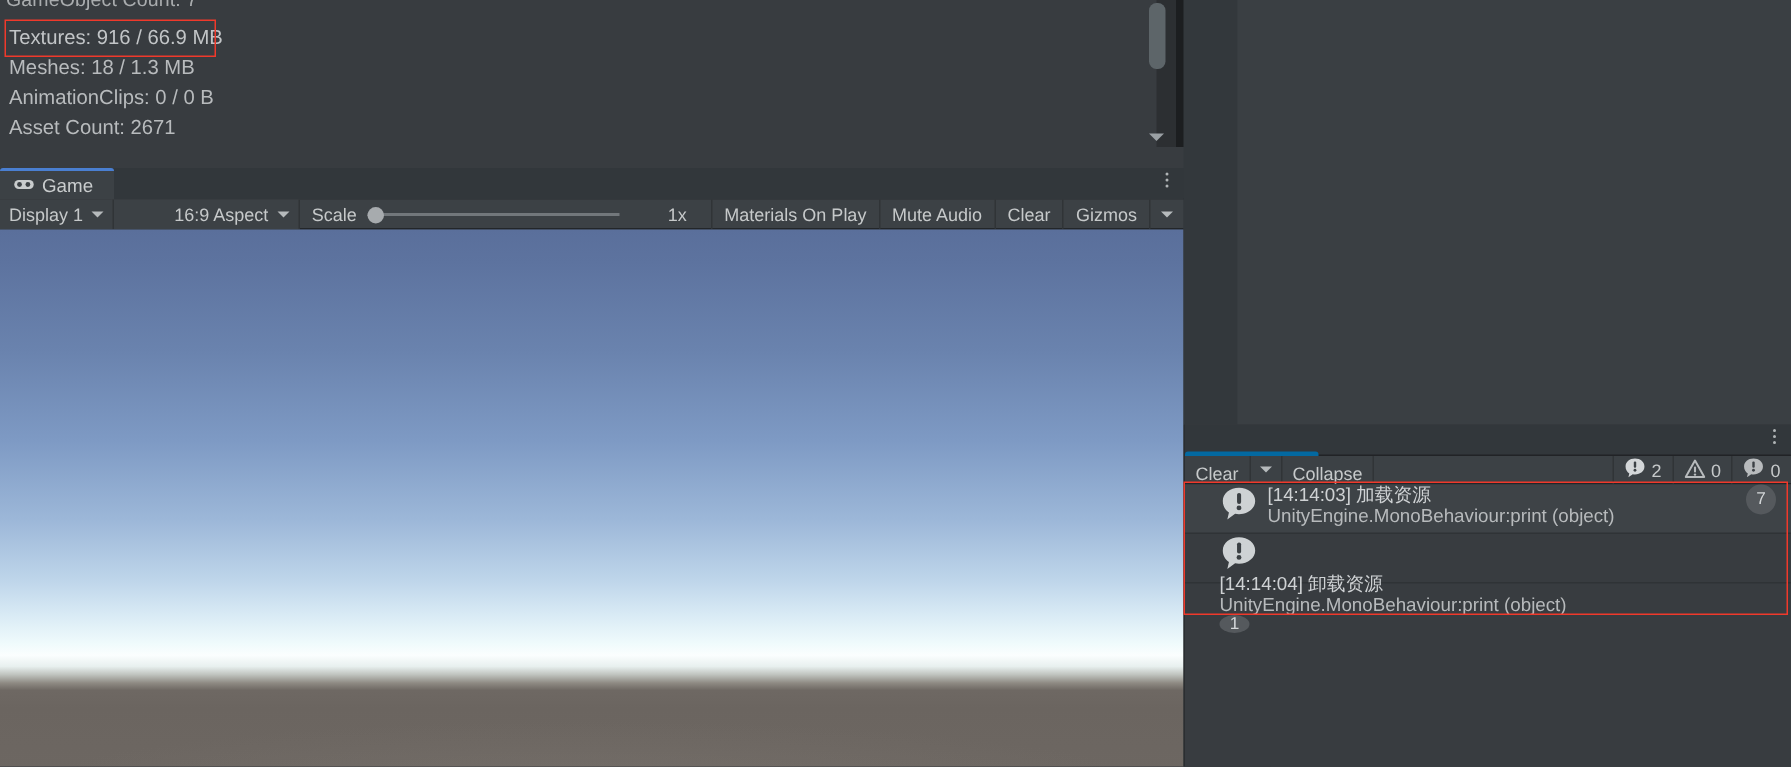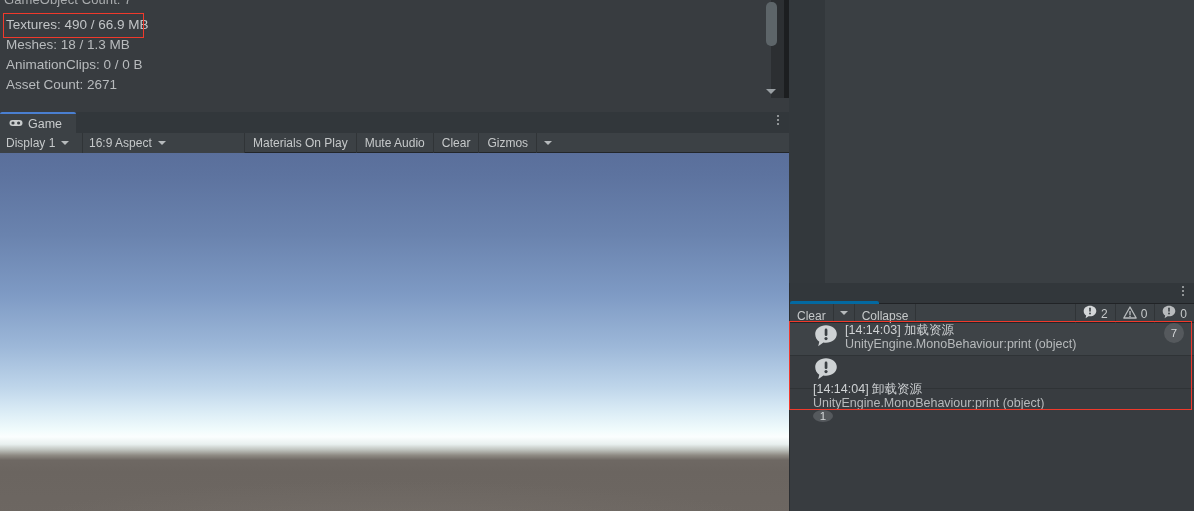--- a/index.html
+++ b/index.html
@@ -91,21 +91,21 @@
     position: relative; height: 20px; background: #3c4145;
     display: flex; align-items: stretch;
     border-bottom: 1px solid #232629;
     font-size: 12px; color: #c6c9ca;
   }
   .tb-item {
     display: flex; align-items: center; height: 20px;
     padding: 0 6px; border-right: 1px solid #303437;
     white-space: nowrap;
   }
-  .tb-dd { background: #3c4145; gap: 6px; justify-content: flex-start; }
+  .tb-dd { background: #3c4145; gap: 6px; justify-content: flex-end; }
   .caret {
     width: 0; height: 0; border-left: 4px solid transparent;
     border-right: 4px solid transparent; border-top: 4px solid #b6babc;
   }
   .tb-scale { display: flex; align-items: center; gap: 7px; padding: 0 8px; }
   .slider-wrap { position: relative; width: 168px; height: 20px; display: flex; align-items: center; }
   .slider-track { width: 168px; height: 2px; background: #72777b; }
   .slider-knob {
     position: absolute; left: 0; width: 11px; height: 11px; border-radius: 50%;
     background: #a7abae;
@@ -206,21 +206,21 @@
 </style>
 </head>
 <body>
 
 <div id="root">
 
   <div class="stats-panel">
     <div class="stats-clip-row">GameObject Count: 7</div>
 
     <div class="stats-list">
-      <div class="stats-line highlight-row">Textures: 490 / 66.9 MB</div>
+      <div class="stats-line highlight-row">Textures: 916 / 66.9 MB</div>
       <div class="stats-line">Meshes: 18 / 1.3 MB</div>
       <div class="stats-line">AnimationClips: 0 / 0 B</div>
       <div class="stats-line">Asset Count: 2671</div>
     </div>
 
     <div class="red-box" id="textures-box"></div>
 
     <div class="stats-scroll-track">
       <div class="stats-scroll-thumb"></div>
       <div class="stats-scroll-arrow"></div>
@@ -251,20 +251,28 @@
 
     <div class="toolbar">
       <div class="tb-item tb-dd" style="width:83px">
         <span>Display 1</span>
         <span class="caret"></span>
       </div>
       <div class="tb-item tb-dd" style="width:162px">
         <span>16:9 Aspect</span>
         <span class="caret"></span>
       </div>
+      <div class="tb-item tb-scale">
+        <span>Scale</span>
+        <span class="slider-wrap">
+          <span class="slider-track"></span>
+          <span class="slider-knob"></span>
+        </span>
+        <span class="scale-value">1x</span>
+      </div>
       <div class="tb-btn">
         <span>Materials On Play</span>
       </div>
       <div class="tb-btn">
         <span>Mute Audio</span>
       </div>
       <div class="tb-btn">
         <span>Clear</span>
       </div>
       <div class="tb-btn">

